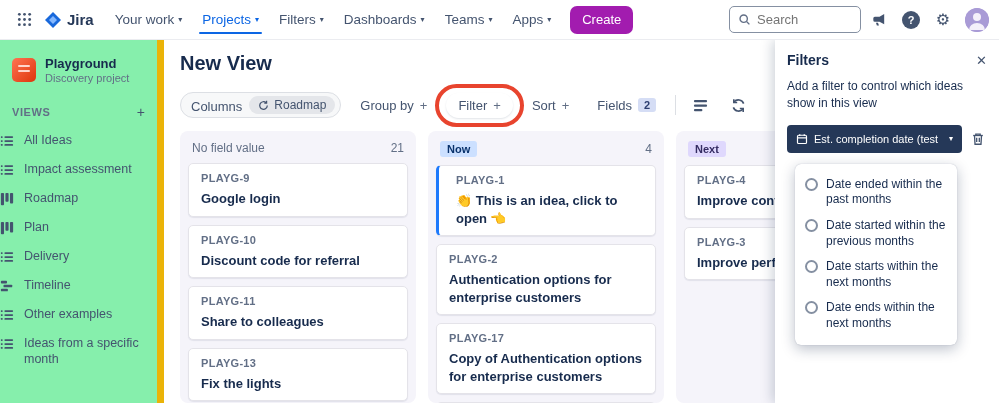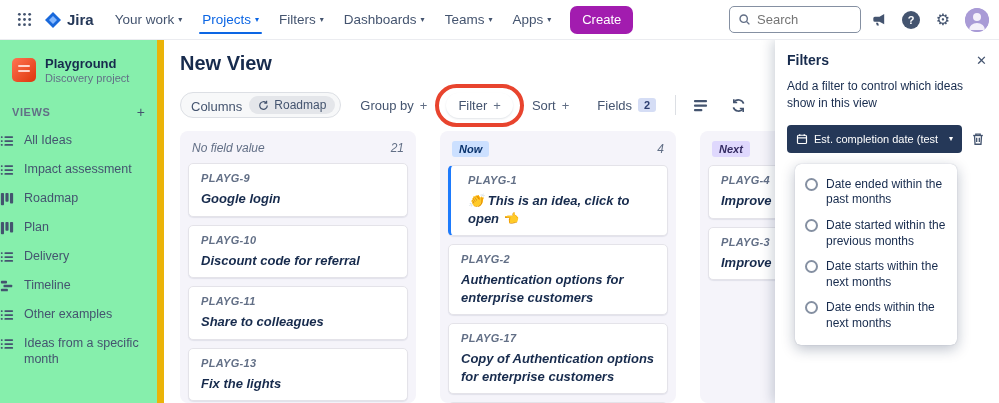--- a/index.html
+++ b/index.html
@@ -113,21 +113,21 @@
     background: #D5DDF5; color: #2C3E70; font-size: 11px; font-weight: 700;
     border-radius: 3px; padding: 1px 6px;
   }
   .tb-divider { width: 1px; height: 20px; background: #DCDFE4; }
   .tb-icon-btn {
     width: 28px; height: 28px; border: none; background: transparent; border-radius: 4px;
     display: flex; align-items: center; justify-content: center; color: #44546F; cursor: pointer;
   }
 
   
-  .board { flex: 1; display: flex; gap: 24px; min-height: 0; overflow: hidden; font-style: italic; }
+  .board { flex: 1; display: flex; gap: 12px; min-height: 0; overflow: hidden; }
   .bcolumn {
     width: 236px; min-width: 236px; background: #F5F4FA;
     border-radius: 8px; padding: 8px; overflow: hidden;
   }
   .col-head {
     display: flex; align-items: center; justify-content: space-between;
     padding: 2px 4px 8px; font-size: 12px; color: #626F86;
   }
   .badge { font-size: 11px; font-weight: 700; padding: 2px 7px; border-radius: 3px; }
   .badge.now { background: #CCE0FF; color: #09326C; }

